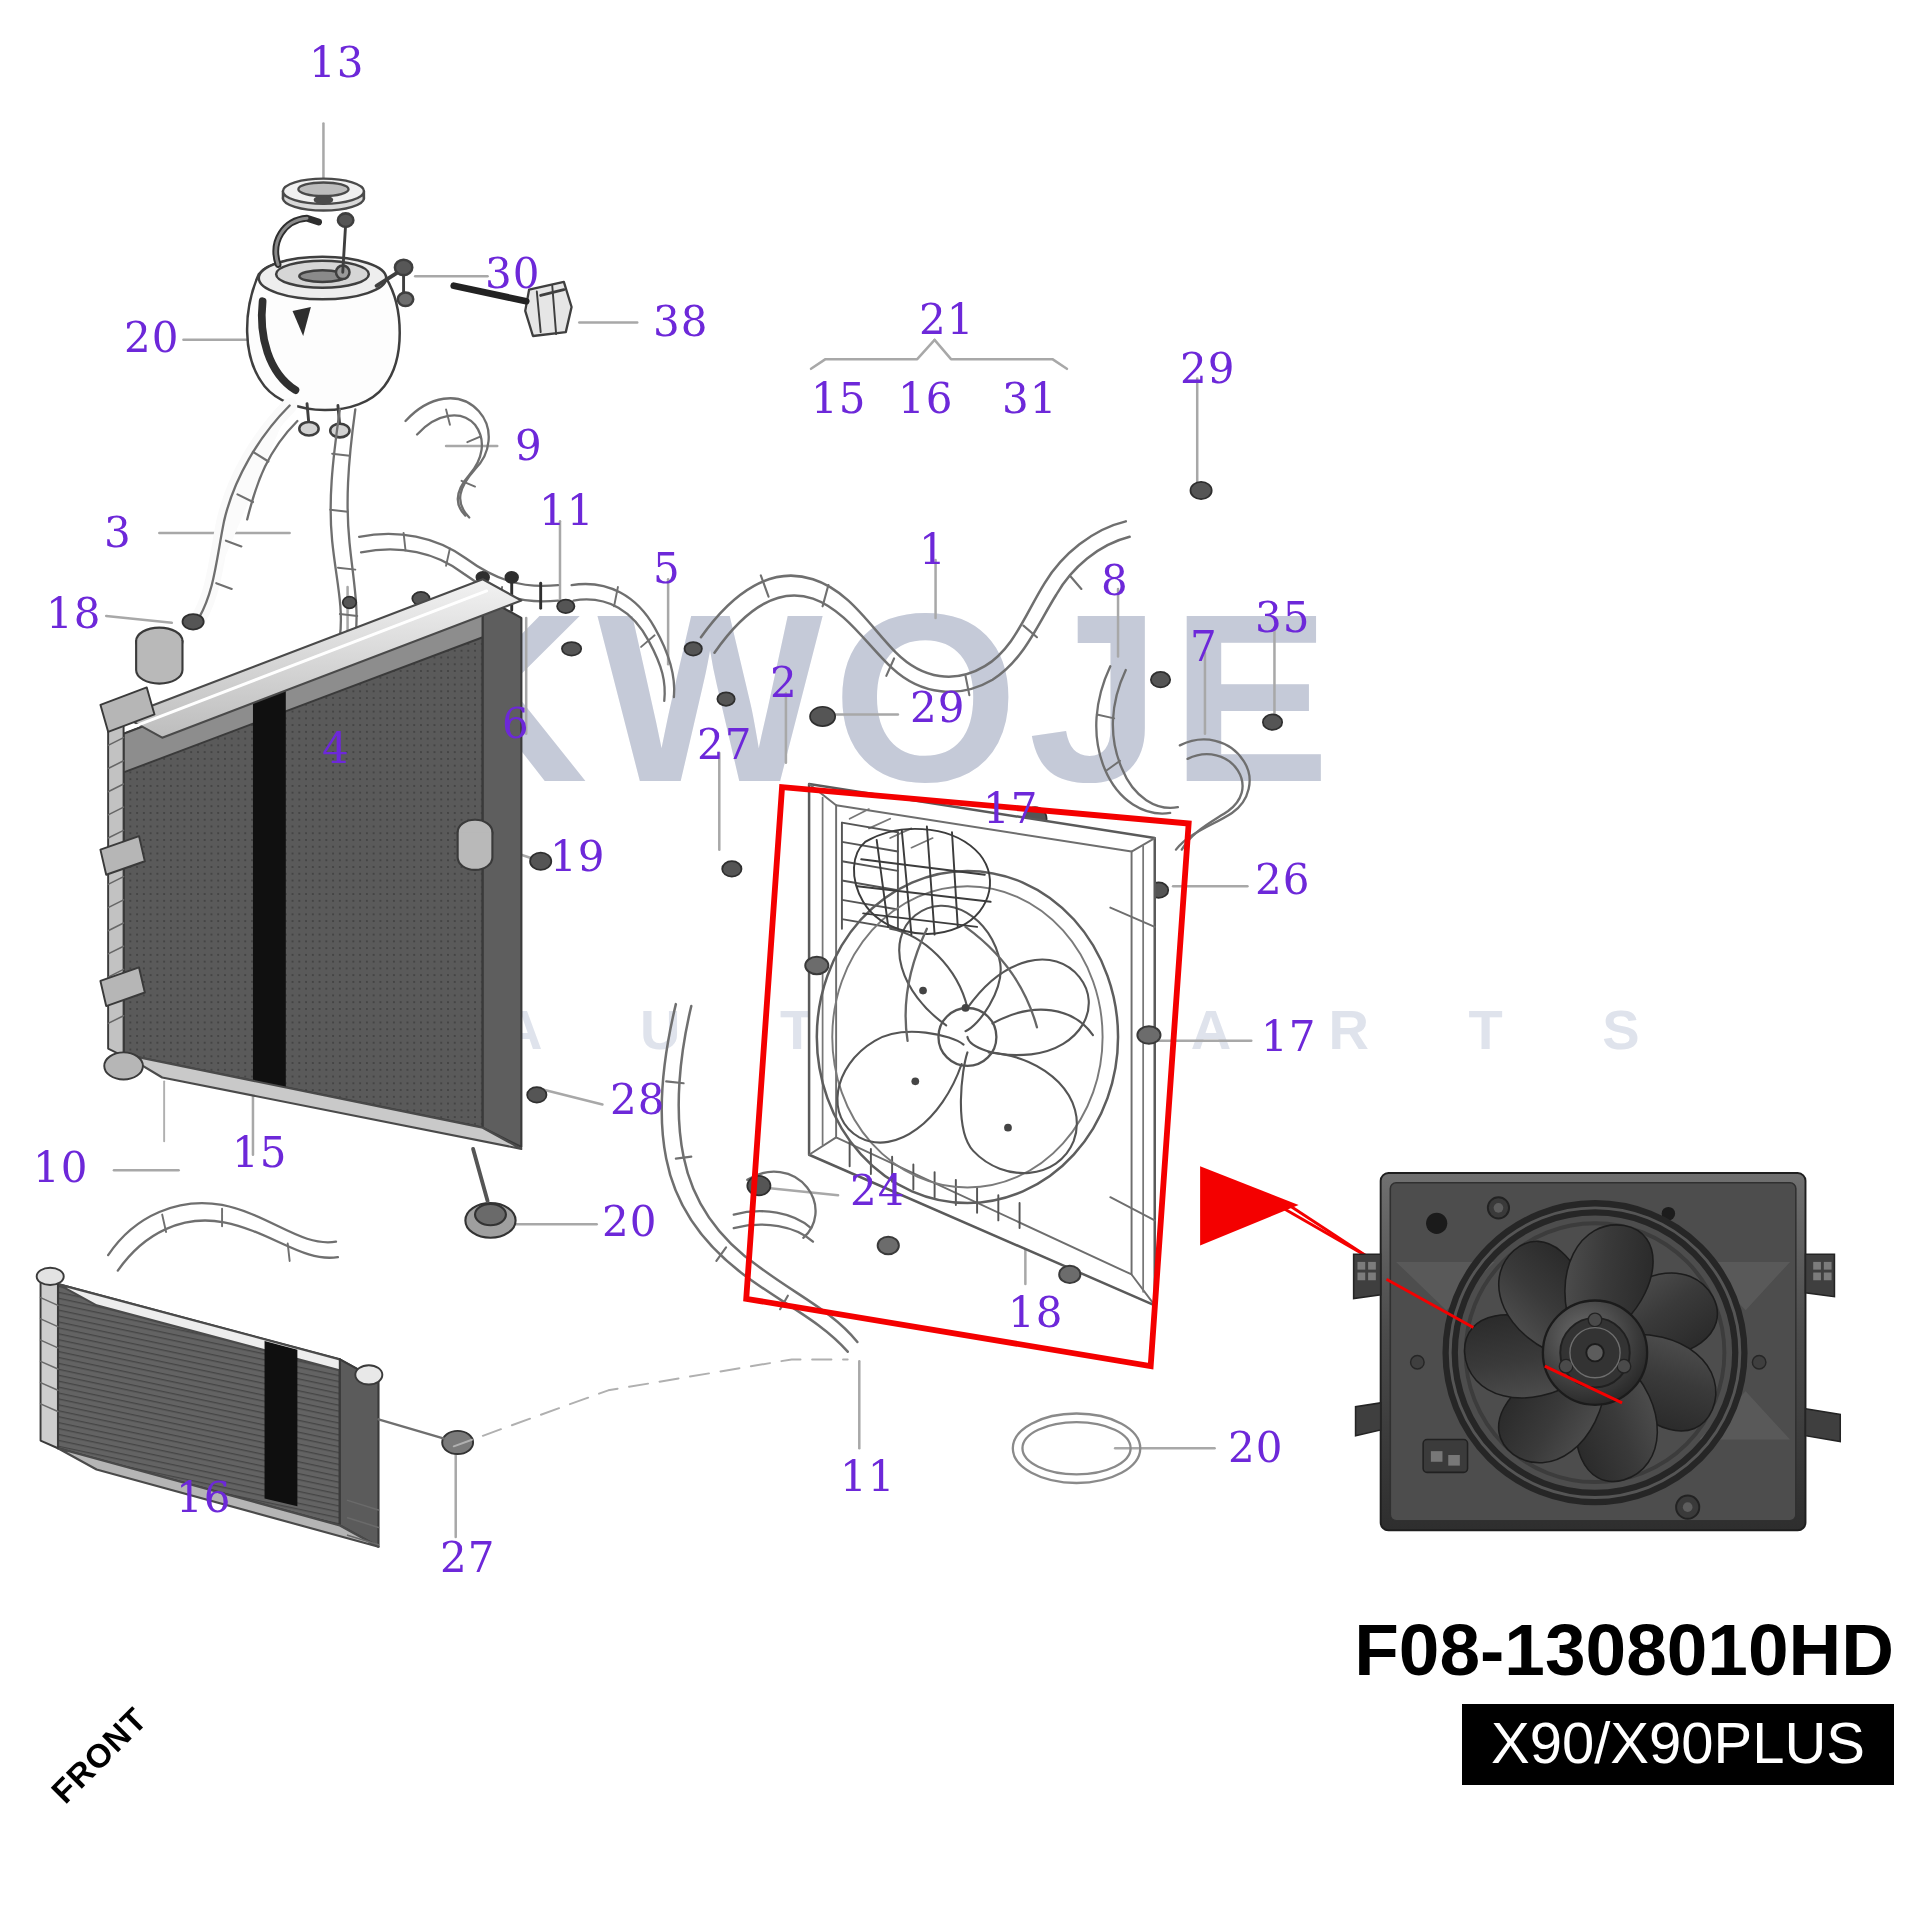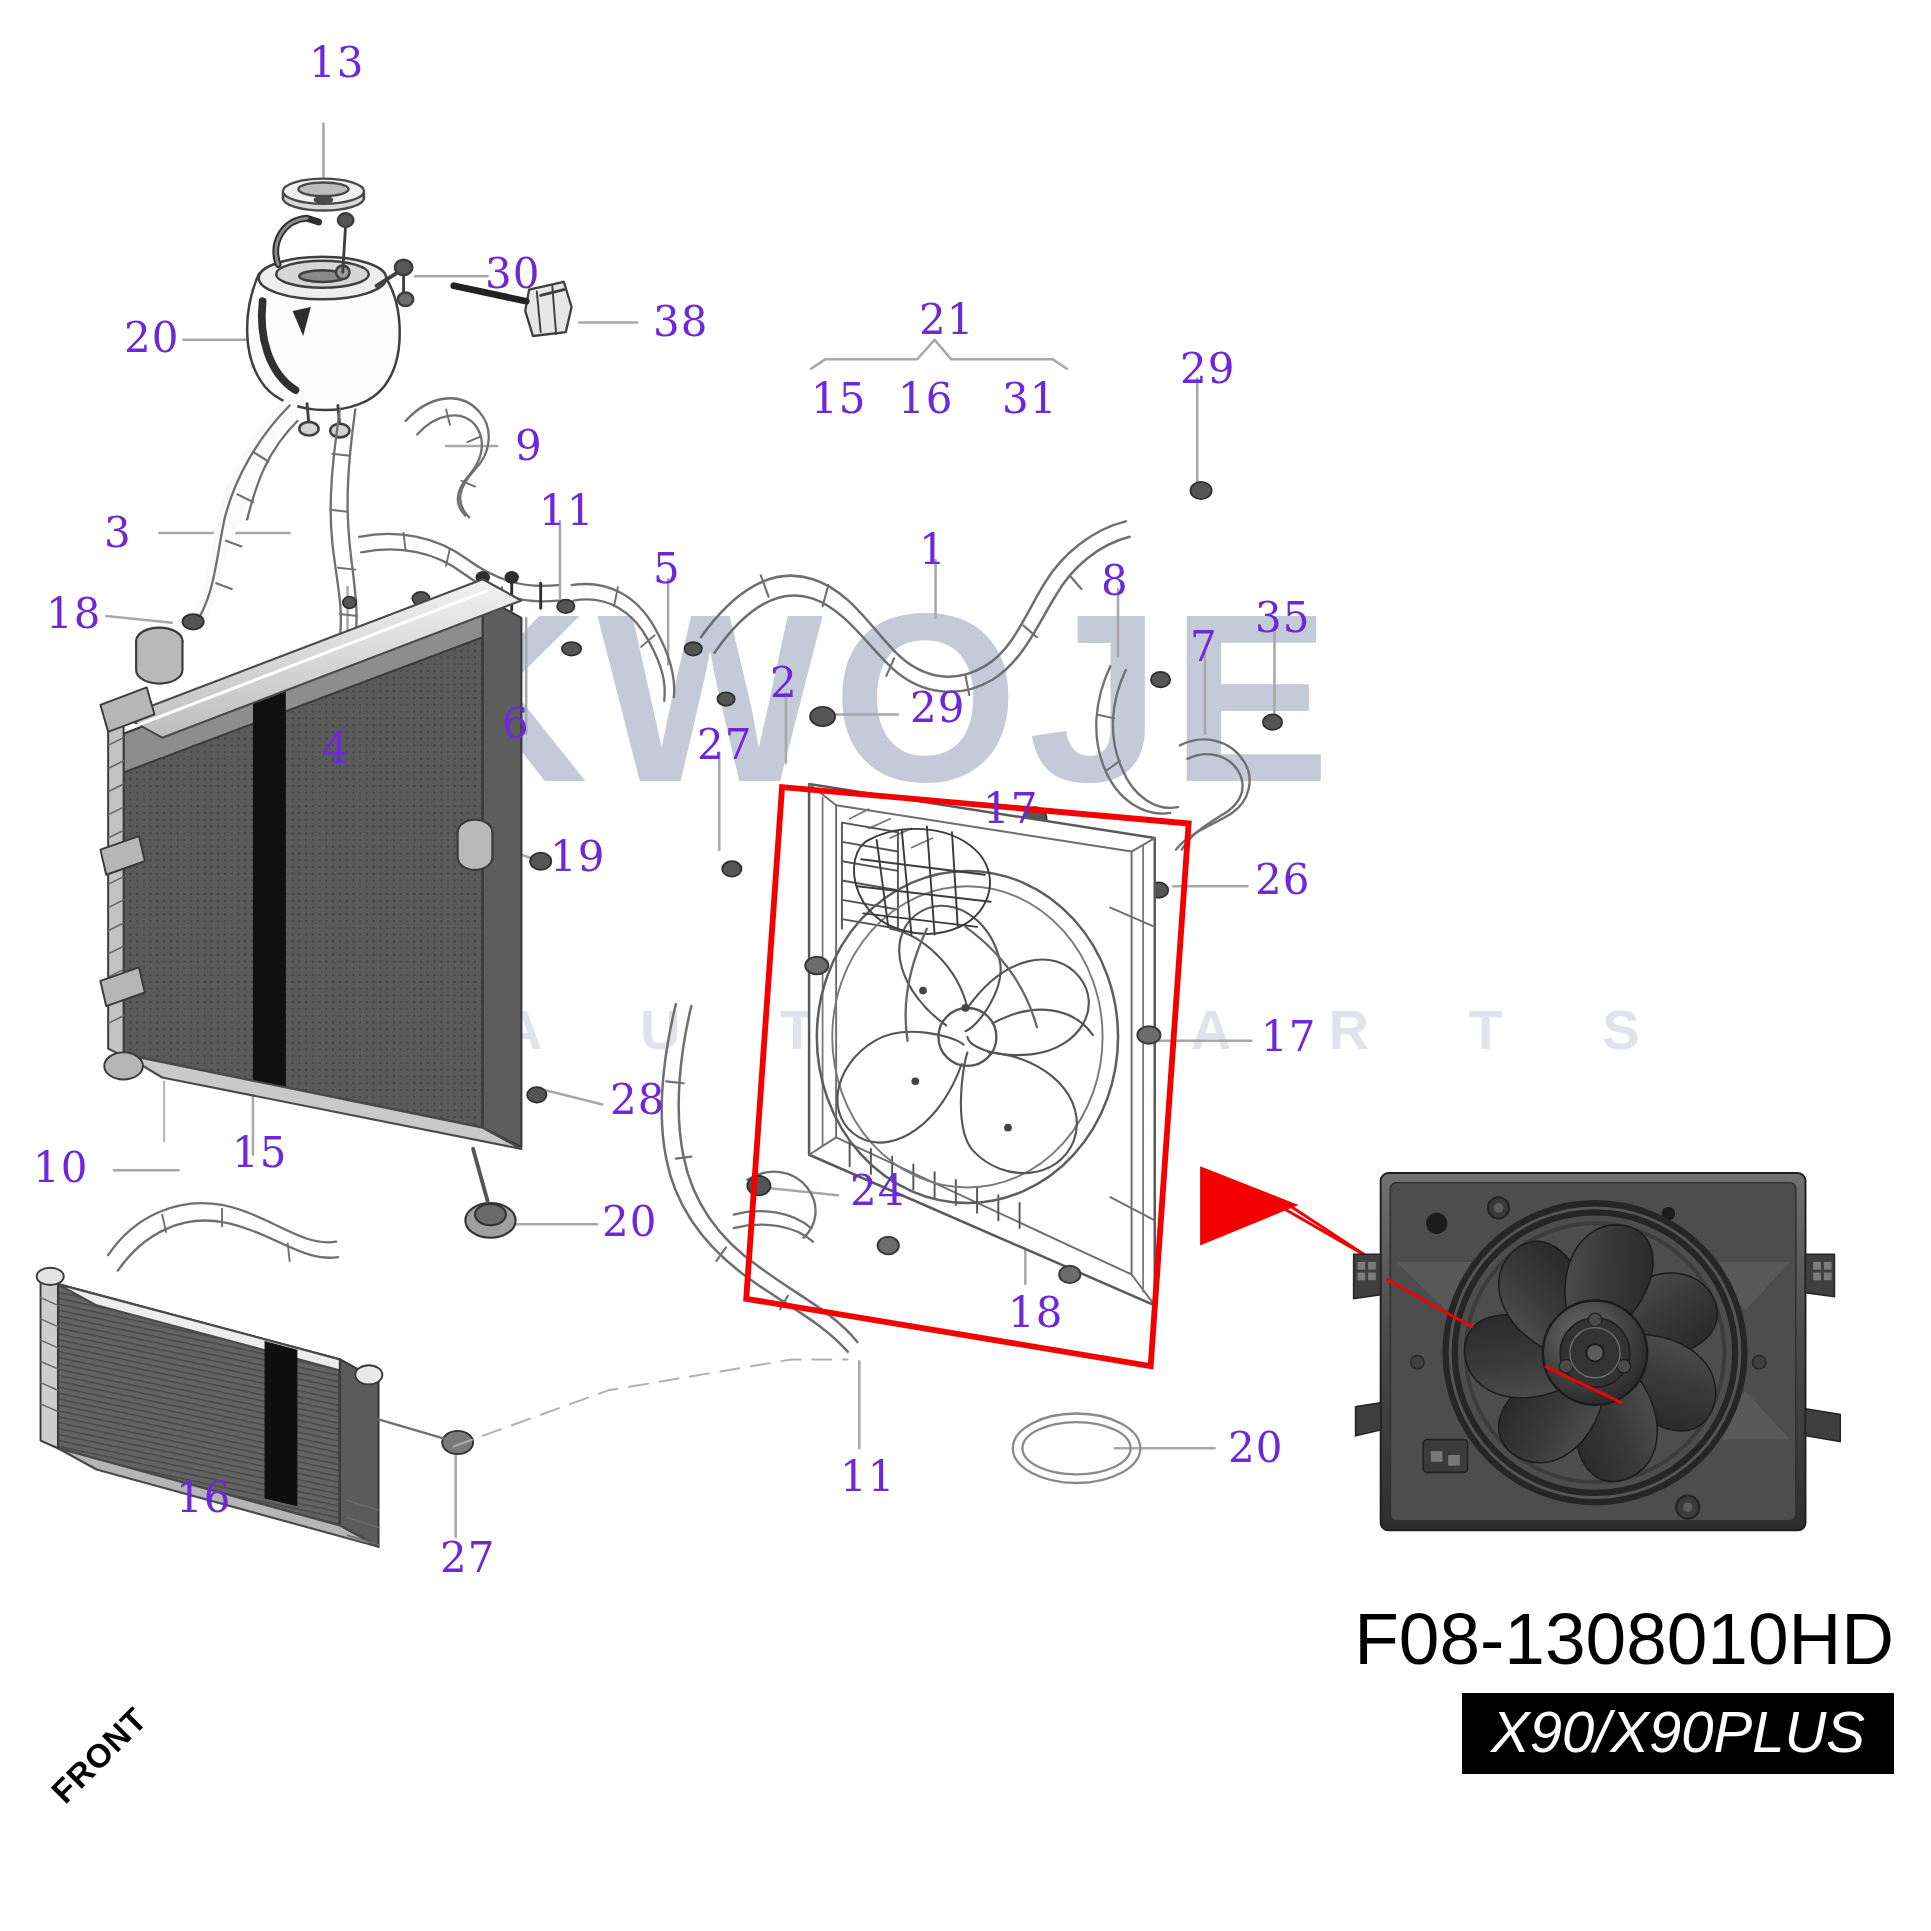--- a/index.html
+++ b/index.html
@@ -12,23 +12,23 @@
            font-size:42px;color:#6d28d9;font-weight:400;letter-spacing:1px;
            line-height:1;white-space:nowrap;}
   .wm-text{position:absolute;left:415px;top:579px;font-family:"Liberation Sans",sans-serif;
            font-weight:bold;font-size:239px;color:#c5cad8;letter-spacing:9.7px;line-height:1;}
   .wm-sub{position:absolute;left:502px;top:1002px;font-family:"Liberation Sans",sans-serif;
           font-weight:bold;font-size:56px;color:#dfe3ec;letter-spacing:42px;line-height:1;}
 
   .title-block{position:absolute;right:37px;top:1593px;width:676px;text-align:right;}
   .t-main{font-family:"Liberation Sans",sans-serif;font-weight:bold;font-size:70px;
           color:#000;letter-spacing:1px;line-height:1.12;}
-  .t-part{font-family:"Liberation Sans",sans-serif;font-weight:400;font-size:73px;
-          color:#000;letter-spacing:0px;line-height:1.12;margin-top:5px;}
-  .t-model-wrap{display:flex;justify-content:flex-end;margin-top:13.5px;font-style:italic;}
+  .t-part{font-family:"Liberation Sans",sans-serif;font-weight:700;font-size:73px;
+          color:#000;letter-spacing:0px;line-height:1.12;margin-top:16px;}
+  .t-model-wrap{display:flex;justify-content:flex-end;margin-top:13.5px;}
   .t-model{background:#000;color:#fff;font-family:"Liberation Sans",sans-serif;
            font-weight:400;font-size:58px;padding:9.7px 29px 13.5px 29px;letter-spacing:0px;
            line-height:1;}
 
   .front-label{position:absolute;left:44px;top:1784px;
                font-family:"Liberation Sans",sans-serif;font-weight:bold;font-size:33px;
                color:#000;transform:rotate(-45deg);transform-origin:left top;letter-spacing:1px;}
 </style>
 </head>
 <body>

